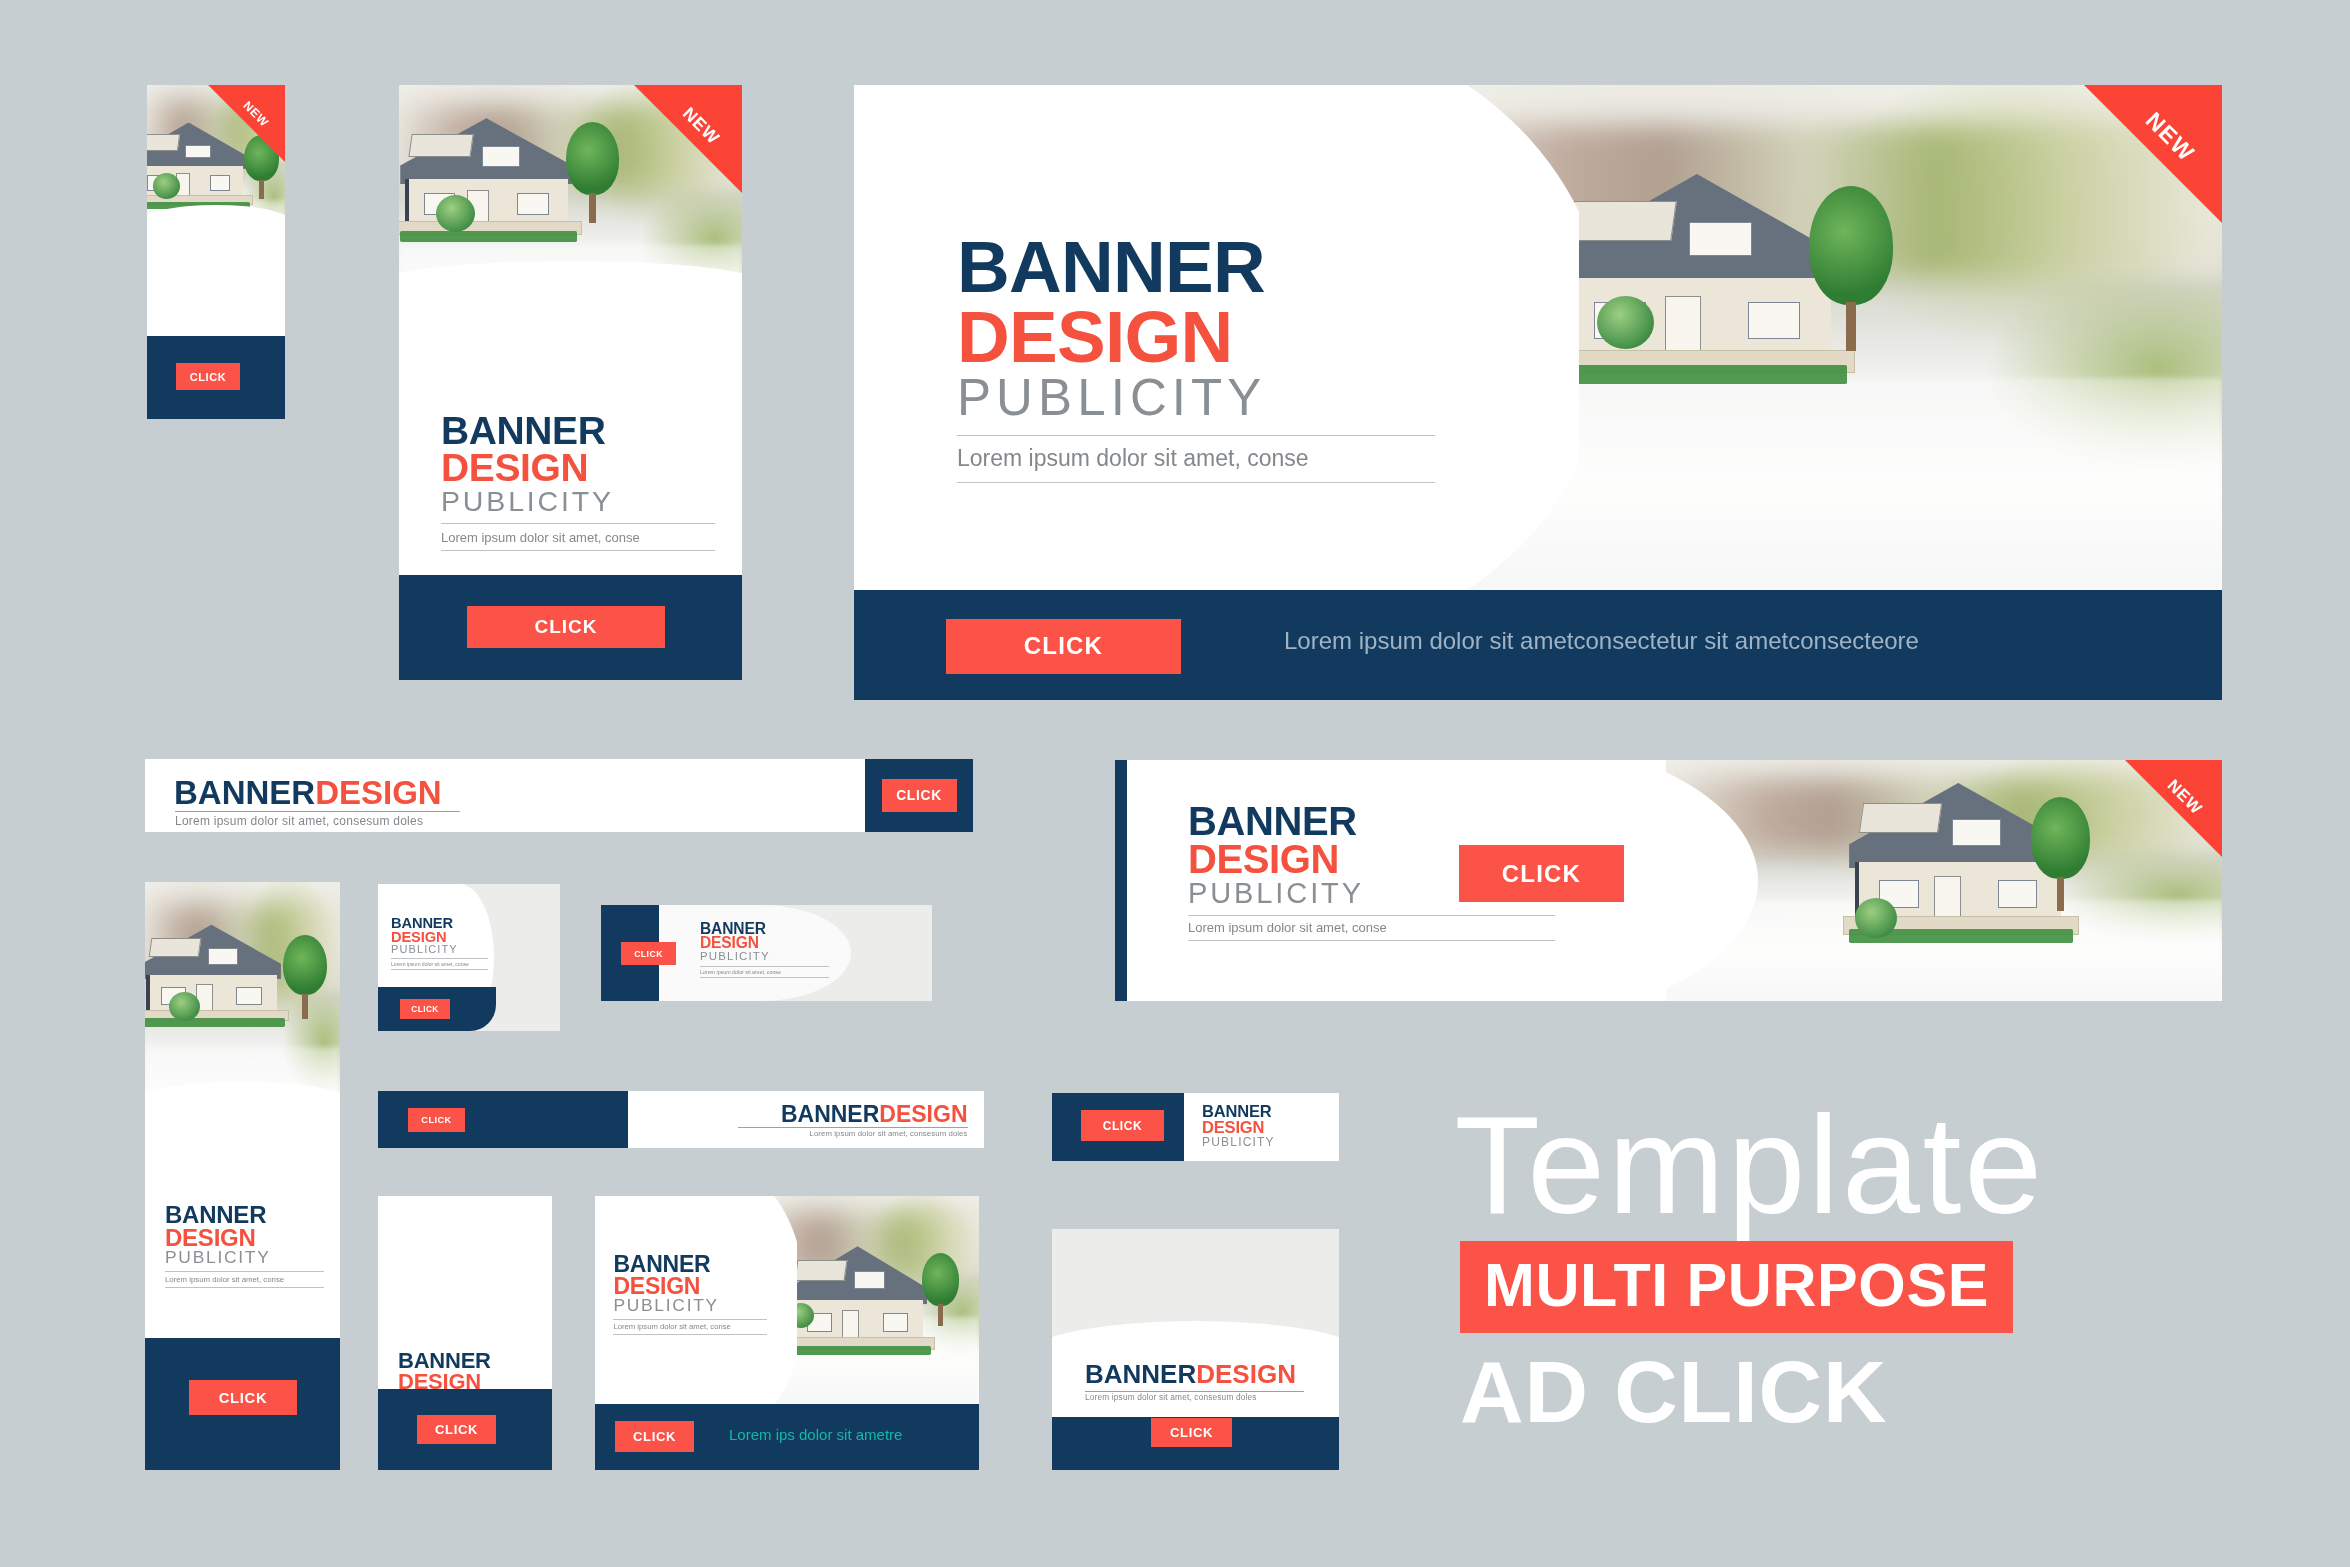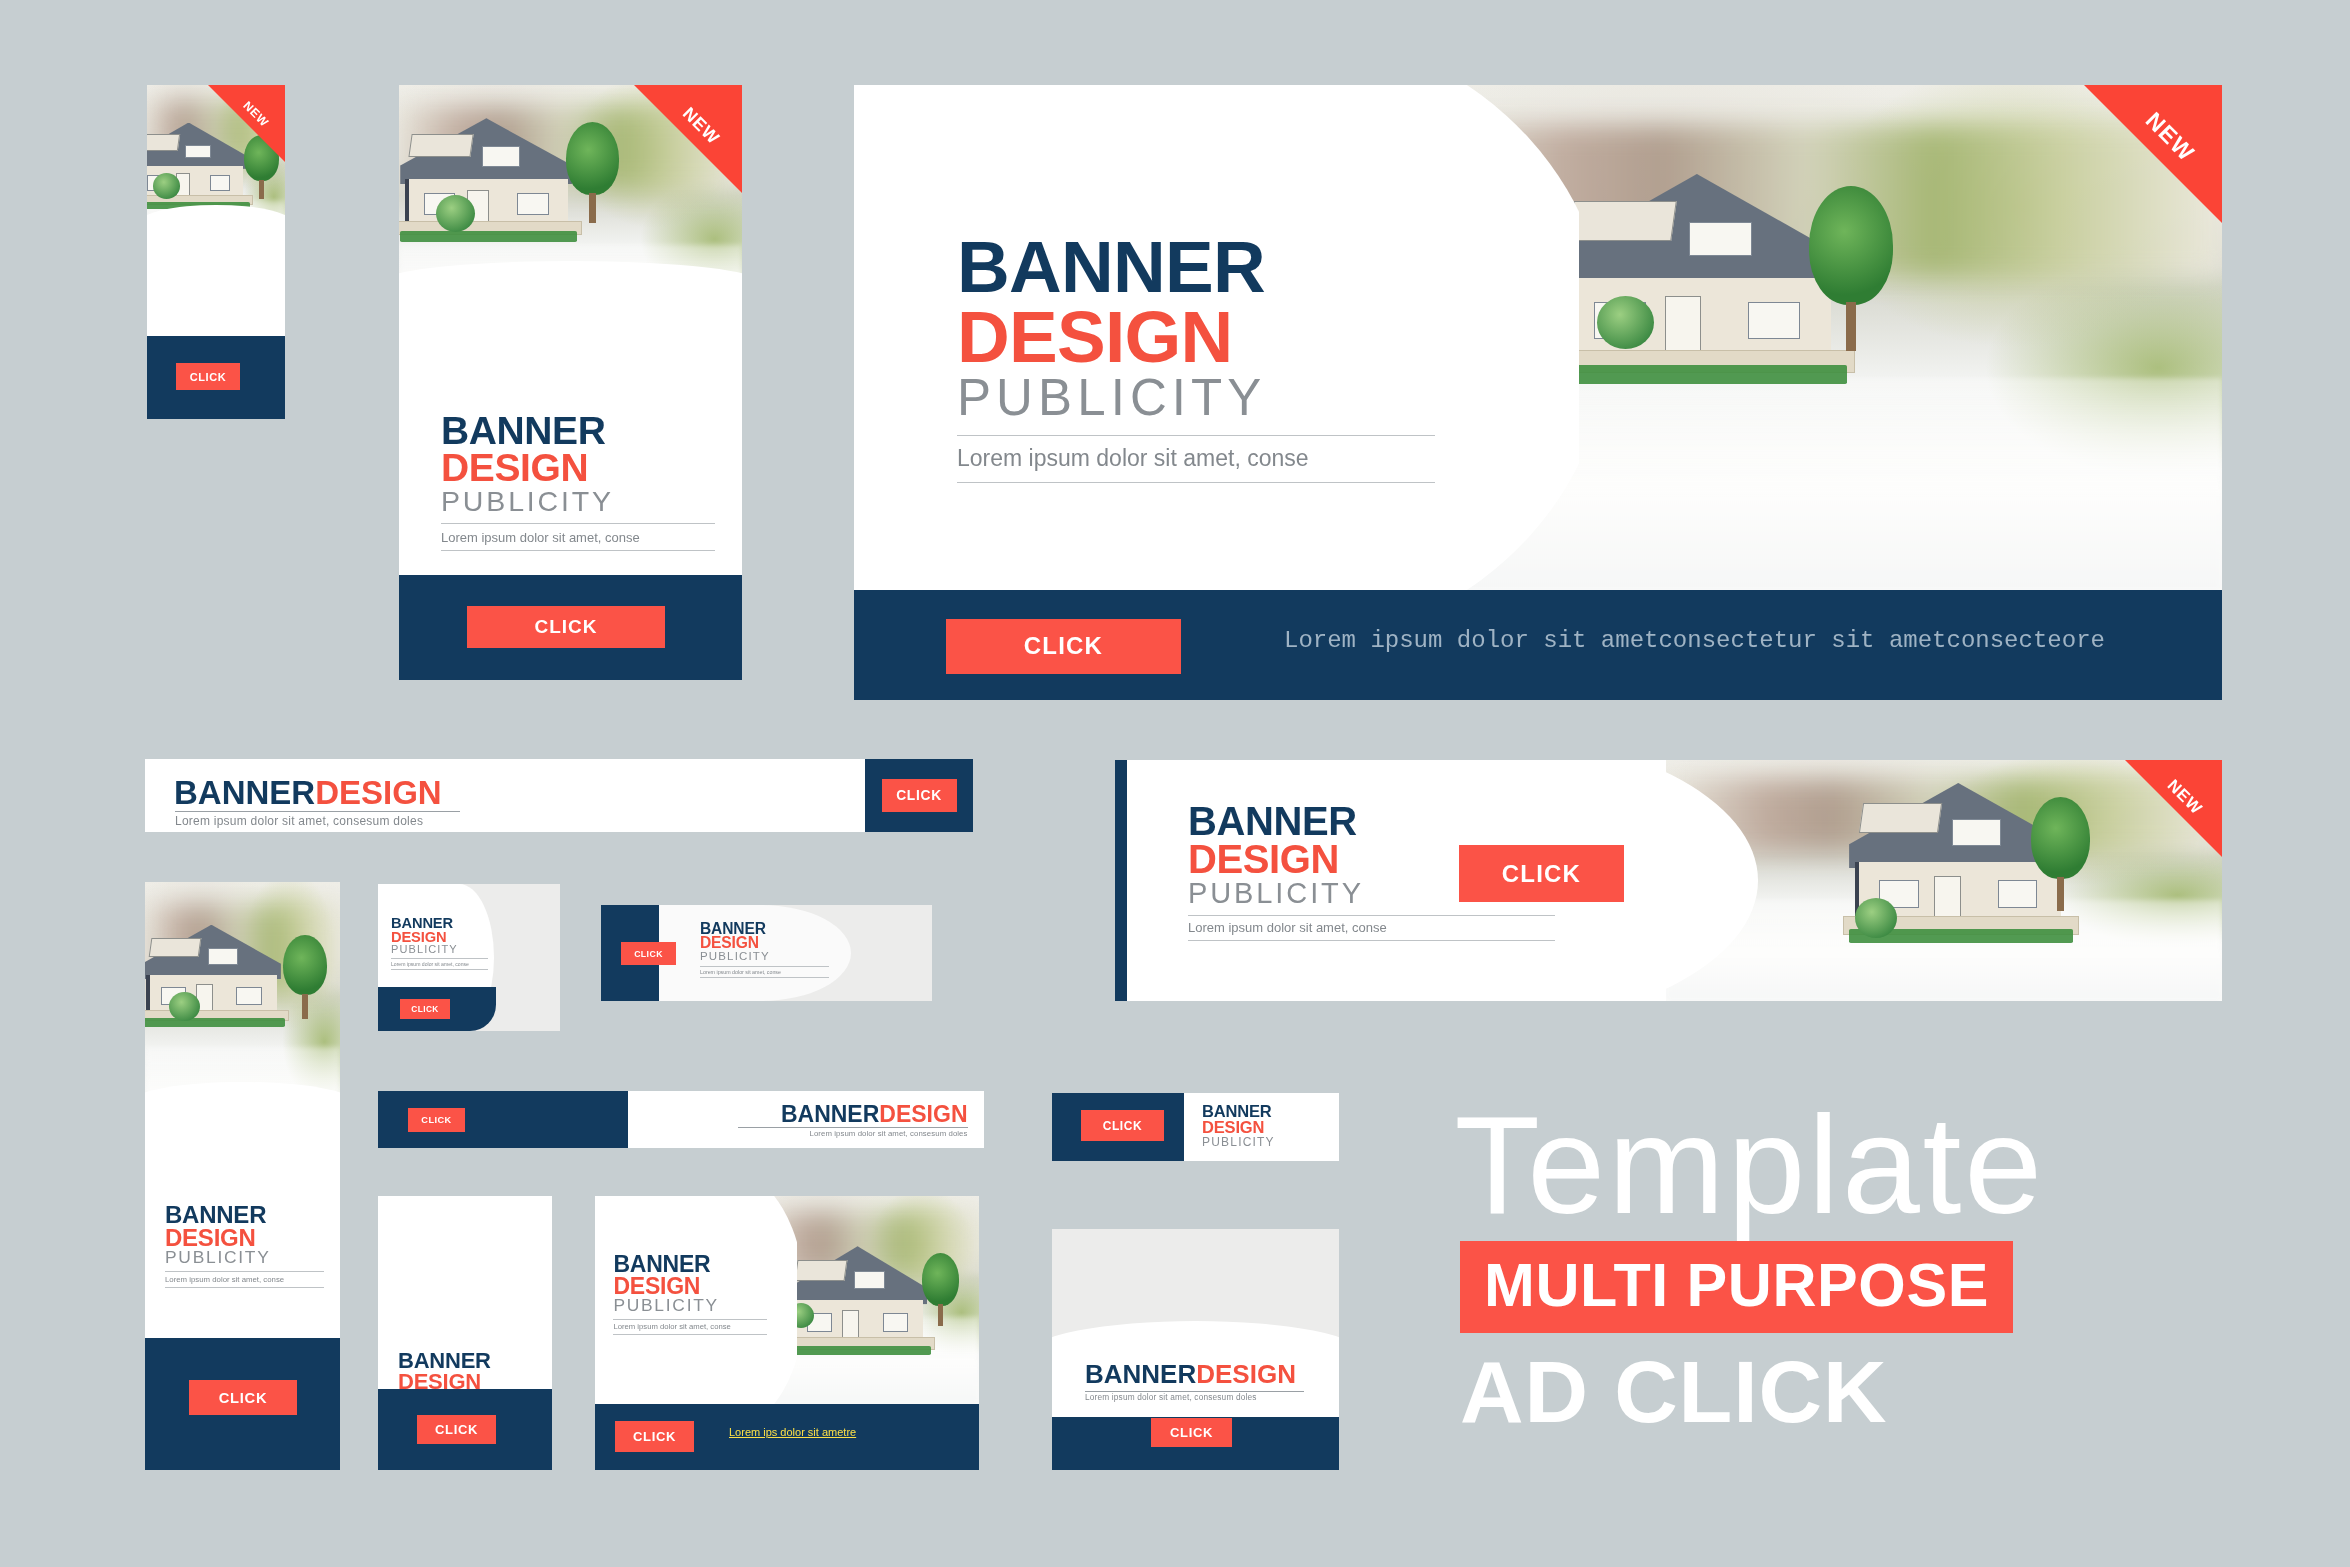--- a/index.html
+++ b/index.html
@@ -234,21 +234,21 @@
     <div class="logo" style="position:absolute;left:103px;top:147px;width:478px;">
       <div class="l1" style="font-size:73px;">BANNER</div>
       <div class="l2" style="font-size:73px;">DESIGN</div>
       <div class="l3" style="font-size:51px;">PUBLICITY</div>
       <div class="rule" style="margin-top:11px;"></div>
       <div class="tag" style="font-size:23px;padding:9.2px 0;">Lorem ipsum dolor sit amet, conse</div>
       <div class="rule"></div>
     </div>
     <div class="navy" style="position:absolute;left:0;right:0;bottom:0;height:110px;">
       <div class="btn" style="position:absolute;left:92px;top:28.5px;width:235px;height:55px;font-size:24px;">CLICK</div>
-      <div style="position:absolute;left:430px;top:37px;color:#9fb3c4;font-size:24px;font-family:Liberation Mono, monospace;">Lorem ipsum dolor sit ametconsectetur sit ametconsecteore</div>
+      <div style="position:absolute;left:430px;top:37px;color:#9fb3c4;font-size:24px;">Lorem ipsum dolor sit ametconsectetur sit ametconsecteore</div>
     </div>
     <div class="ribbon" style="width:138px;height:138px;">
       <div class="tri"></div>
       <div class="lbl" style="font-size:23px;">NEW</div>
     </div>
   </div>
 
   <div class="bn" style="left:145px;top:759px;width:828px;height:73px;">
     <div class="ilogo" style="position:absolute;left:29px;top:14.7px;font-size:33px;">
       <span class="a">BANNER</span>
@@ -432,21 +432,21 @@
     <div class="logo" style="position:absolute;left:18.4px;top:57px;width:154px;">
       <div class="l1" style="font-size:23px;">BANNER</div>
       <div class="l2" style="font-size:23px;">DESIGN</div>
       <div class="l3" style="font-size:17.4px;">PUBLICITY</div>
       <div class="rule" style="margin-top:3.7px;"></div>
       <div class="tag" style="font-size:7.7px;padding:2.8px 0;">Lorem ipsum dolor sit amet, conse</div>
       <div class="rule"></div>
     </div>
     <div class="navy" style="position:absolute;left:0;right:0;bottom:0;height:66px;">
       <div class="btn" style="position:absolute;left:20px;top:16.5px;width:79px;height:31px;font-size:13px;">CLICK</div>
-      <div style="position:absolute;left:134px;top:22px;color:#fde047;font-size:11px;text-decoration:underline;">Lorem ips dolor sit ametre</div>
+      <div style="position:absolute;left:134px;top:22px;color:#14b8a6;font-size:15px;">Lorem ips dolor sit ametre</div>
     </div>
   </div>
 
   <div style="position:absolute;left:1052px;top:1229px;width:287px;height:241px;background:#ececeb;overflow:hidden;">
     <div style="position:absolute;left:-8%;right:-8%;top:92px;bottom:0;background:#fff;border-radius:50% 50% 0 0 / 22% 22% 0 0;"></div>
     <div class="navy" style="position:absolute;left:0;right:0;bottom:0;height:53px;"></div>
     <div class="ilogo" style="position:absolute;left:33px;top:130px;font-size:26px;">
       <span class="a">BANNER</span>
         <span class="b">DESIGN</span>
     </div>

